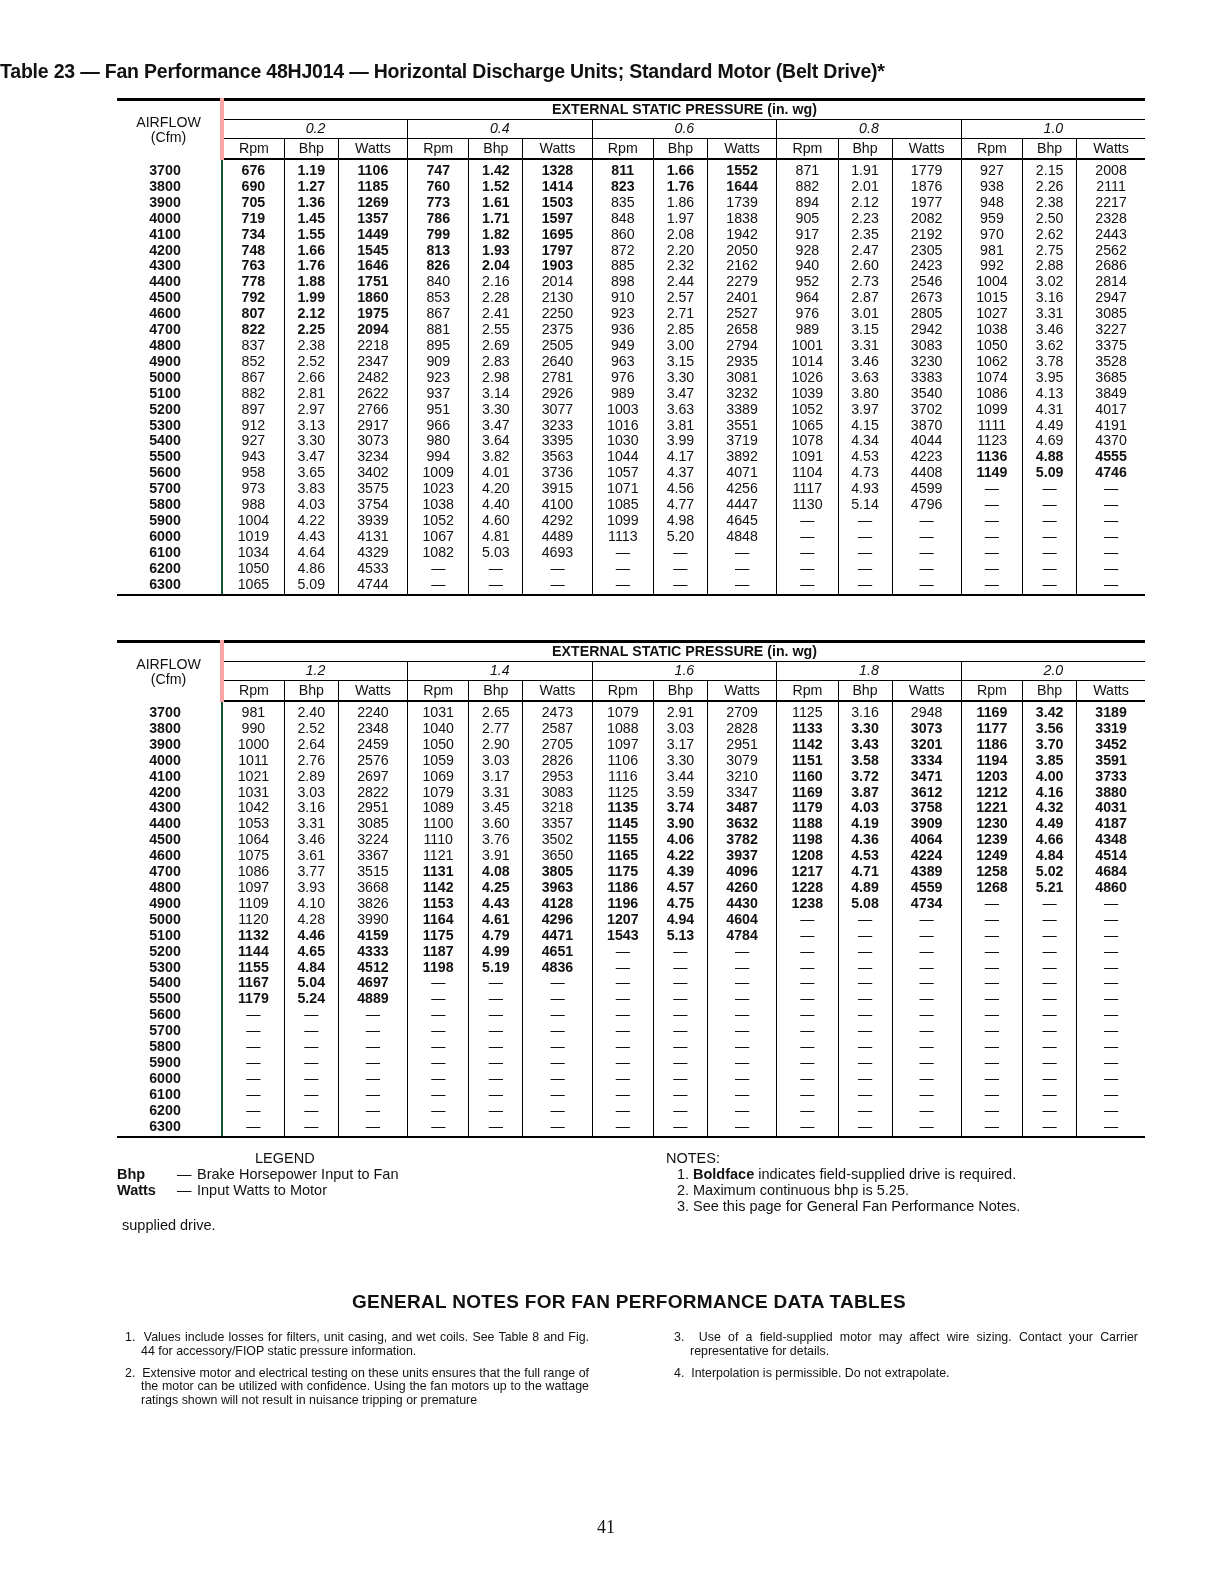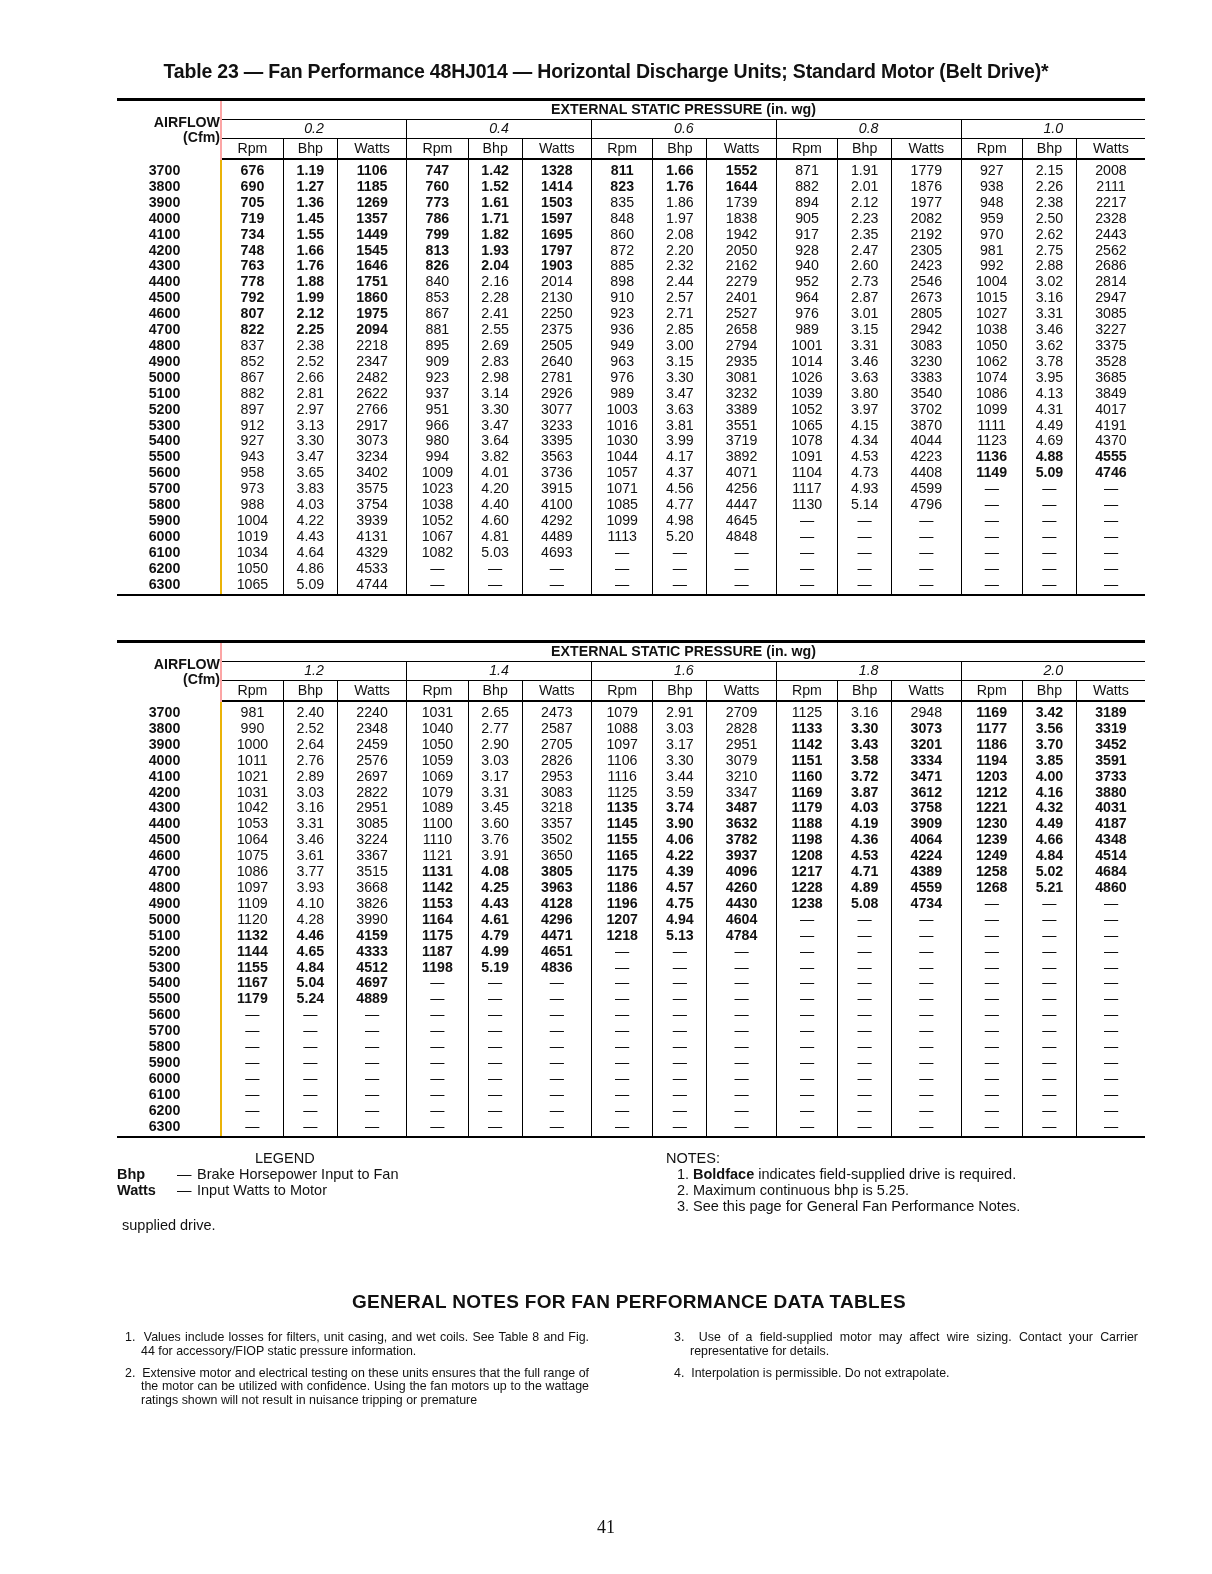--- a/index.html
+++ b/index.html
@@ -1,26 +1,26 @@
 <!DOCTYPE html>
 <html><head>
 <meta charset="utf-8">
 <style>
   html, body { margin: 0; padding: 0; background: #ffffff; }
   body { width: 1212px; height: 1574px; position: relative; font-family: "Liberation Sans", sans-serif; color: #111; }
-  .title { position: absolute; top: 60px; left: 0; width: 1212px; text-align: center; font-weight: bold; font-size: 19.5px; letter-spacing: -0.2px; }
+  .title { position: absolute; top: 60px; left: 0; width: 1212px; text-align: left; font-weight: bold; font-size: 19.5px; letter-spacing: -0.2px; }
   table.fp { position: absolute; left: 117px; width: 1028px; border-collapse: collapse; font-size: 14.2px; line-height: 15.9px; }
   table.fp td, table.fp th { padding: 0; text-align: center; font-weight: normal; }
   table.fp thead tr.r1 th { border-top: 3px solid #000; height: 18px; font-weight: bold; }
-  table.fp thead tr.r1 th.airflow { font-weight: bold; vertical-align: middle; line-height: 15px; border-right: 2px solid #fca5a5; width: 103px; text-align: right; }
+  table.fp thead tr.r1 th.airflow { font-weight: normal; vertical-align: middle; line-height: 15px; border-right: 4px solid #fca5a5; width: 103px; }
   table.fp thead tr.r1 th.esp { border-bottom: 1.5px solid #000; font-weight: bold; margin-top: 44px; }
   table.fp thead tr.r2 th { height: 18px; border-bottom: 1.5px solid #000; font-style: italic; }
   table.fp thead tr.r2 th.grp { border-right: 1.5px solid #000; }
   table.fp thead tr.r3 th { height: 19px; border-bottom: 2px solid #000; }
-  table.fp tbody td.cfm { font-weight: bold; border-right: 2px solid #eab308; padding-right: 8px; }
+  table.fp tbody td.cfm { font-weight: bold; border-right: 2px solid #14532d; padding-right: 8px; }
   table.fp td.c { border-right: 1px solid #000; }
   table.fp td.g { border-right: 1.5px solid #000; }
   table.fp tr.last td { border-bottom: 2px solid #000; padding-bottom: 2px; }
   table.fp tr.first td { padding-top: 3px; }
   table.fp th.sub { border-right: 1px solid #000; }
   table.fp th.subg { border-right: 1.5px solid #000; }
   table.fp .b { font-weight: bold; }
   .legend { position: absolute; left: 117px; top: 1150px; font-size: 14.5px; line-height: 16px; }
   .legend .lh { margin-left: 138px; }
   .legend .row { display: flex; }
@@ -854,21 +854,21 @@
         <td>—</td>
       </tr>
       <tr>
         <td class="cfm">5100</td>
         <td class="c b">1132</td>
         <td class="c b">4.46</td>
         <td class="g b">4159</td>
         <td class="c b">1175</td>
         <td class="c b">4.79</td>
         <td class="g b">4471</td>
-        <td class="c b">1218</td>
+        <td class="c b">1543</td>
         <td class="c b">5.13</td>
         <td class="g b">4784</td>
         <td class="c">—</td>
         <td class="c">—</td>
         <td class="g">—</td>
         <td class="c">—</td>
         <td class="c">—</td>
         <td>—</td>
       </tr>
       <tr>

